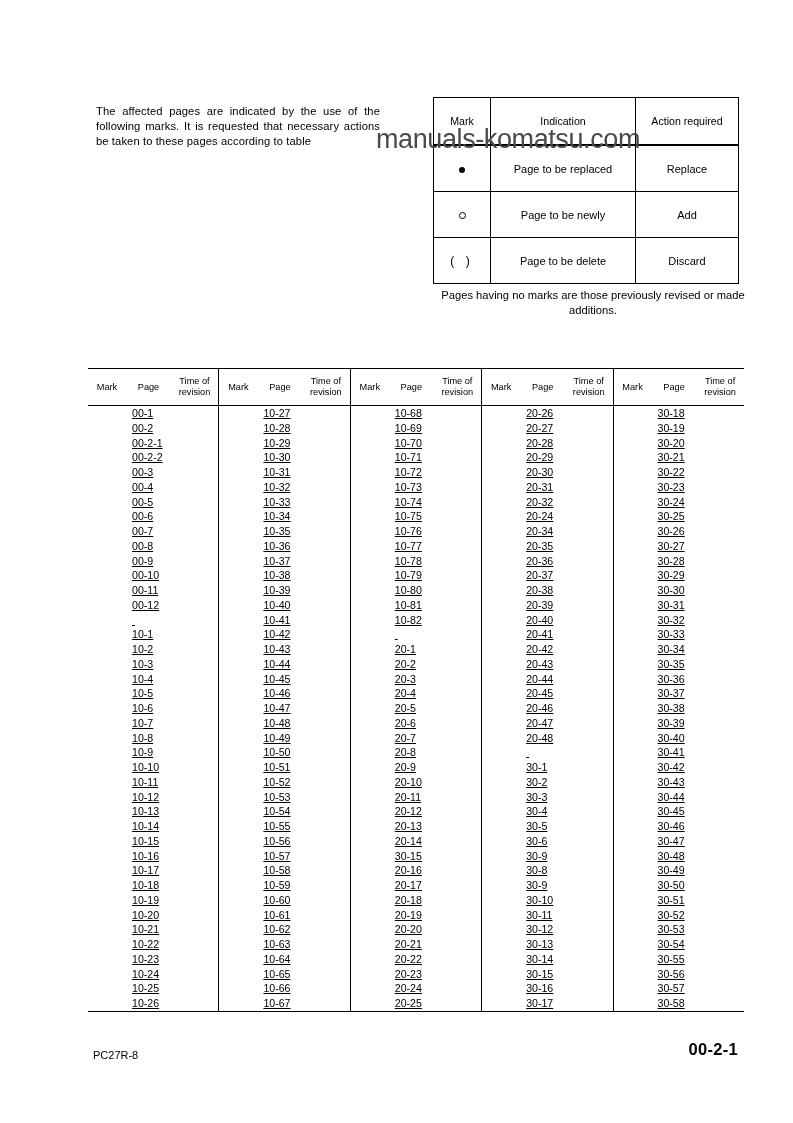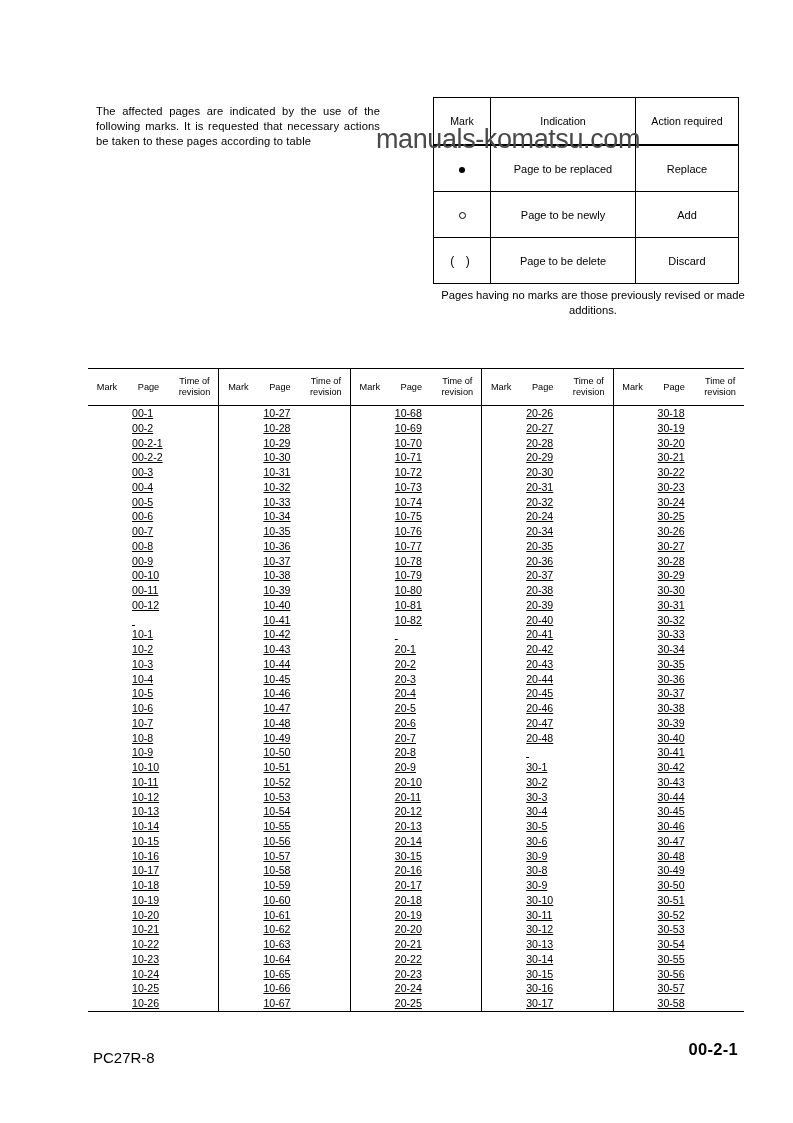--- a/index.html
+++ b/index.html
@@ -182,21 +182,21 @@
     padding-left: 44px;
     white-space: nowrap;
   }
   .page-list li.blank { color: transparent; }
 
   
   .footer-model {
     position: absolute;
     left: 93px;
     top: 1049px;
-    font-size: 15px;
+    font-size: 11px;
   }
   .footer-pageno {
     position: absolute;
     right: 55px;
     top: 1040px;
     font-size: 16.5px;
     font-weight: bold;
     letter-spacing: 0.3px;
   }
 </style>

